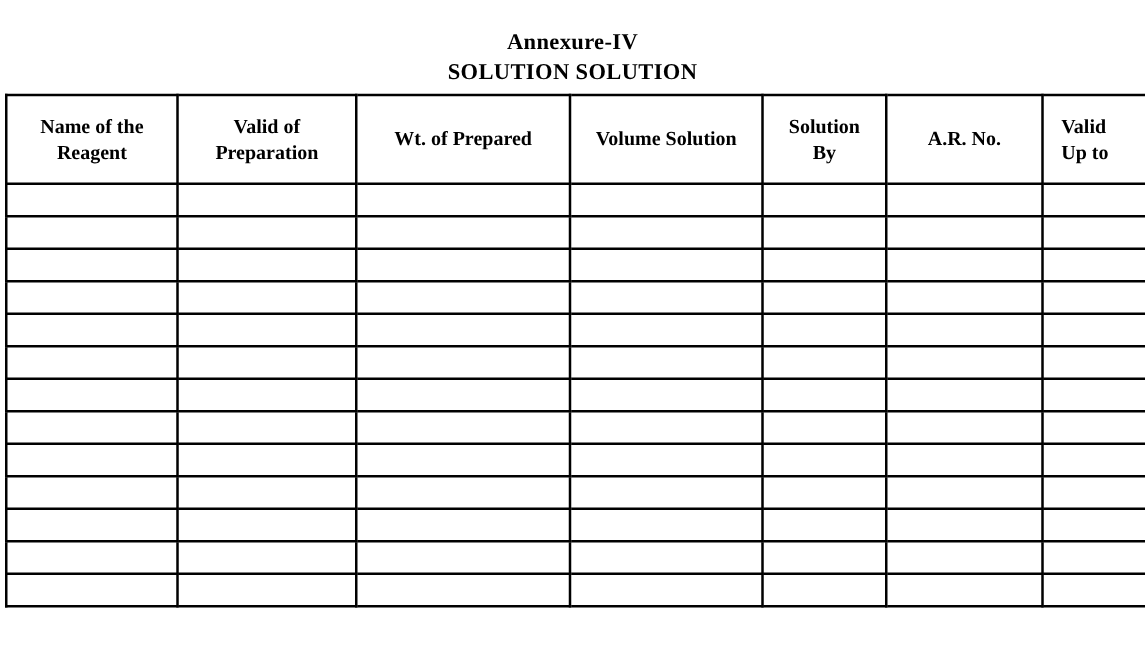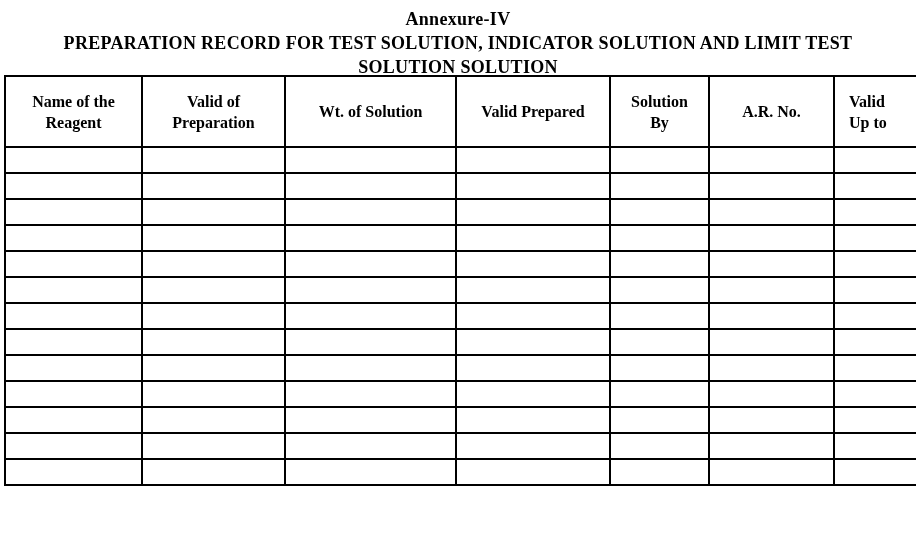--- a/index.html
+++ b/index.html
@@ -12,21 +12,21 @@
     height: 535px;
     overflow: hidden;
     font-family: "Liberation Serif", "DejaVu Serif", serif;
     color: #000000;
   }
   .heading {
     text-align: center;
     font-weight: bold;
     font-size: 18px;
     line-height: 24px;
-    padding-top: 7px;
+    padding-top: 21px;
     letter-spacing: 0.3px;
     height: 75px;
     box-sizing: border-box;
   }
   table.record {
     border-collapse: collapse;
     table-layout: fixed;
     margin-left: 4px;
     width: 929px; 
   }
@@ -53,42 +53,41 @@
     height: 26px;
   }
 </style>
 </head>
 <body>
 
 <div class="page">
 
   <div class="heading">
     <div>Annexure-IV</div>
-    <div>PREPARATION RECORD FOR TEST SOLUTION, INDICATOR SOLUTION AND LIMIT TEST</div>
     <div>SOLUTION SOLUTION</div>
   </div>
 
   <table class="record">
     <colgroup id="record-cols">
         <col style="width: 137px;">
         <col style="width: 143px;">
         <col style="width: 171px;">
         <col style="width: 154px;">
         <col style="width: 99px;">
         <col style="width: 125px;">
         <col style="width: 100px;">
       </colgroup>
     <thead>
       <tr id="record-header-row">
           <th>Name of the
 Reagent</th>
           <th>Valid of
 Preparation</th>
-          <th>Wt. of Solution</th>
-          <th>Valid Prepared</th>
+          <th>Wt. of Prepared</th>
+          <th>Volume Solution</th>
           <th>Solution
 By</th>
           <th>A.R. No.</th>
           <th class="align-left">Valid
 Up to</th>
         </tr>
     </thead>
     <tbody id="record-body">
         <tr>
           <td></td>

